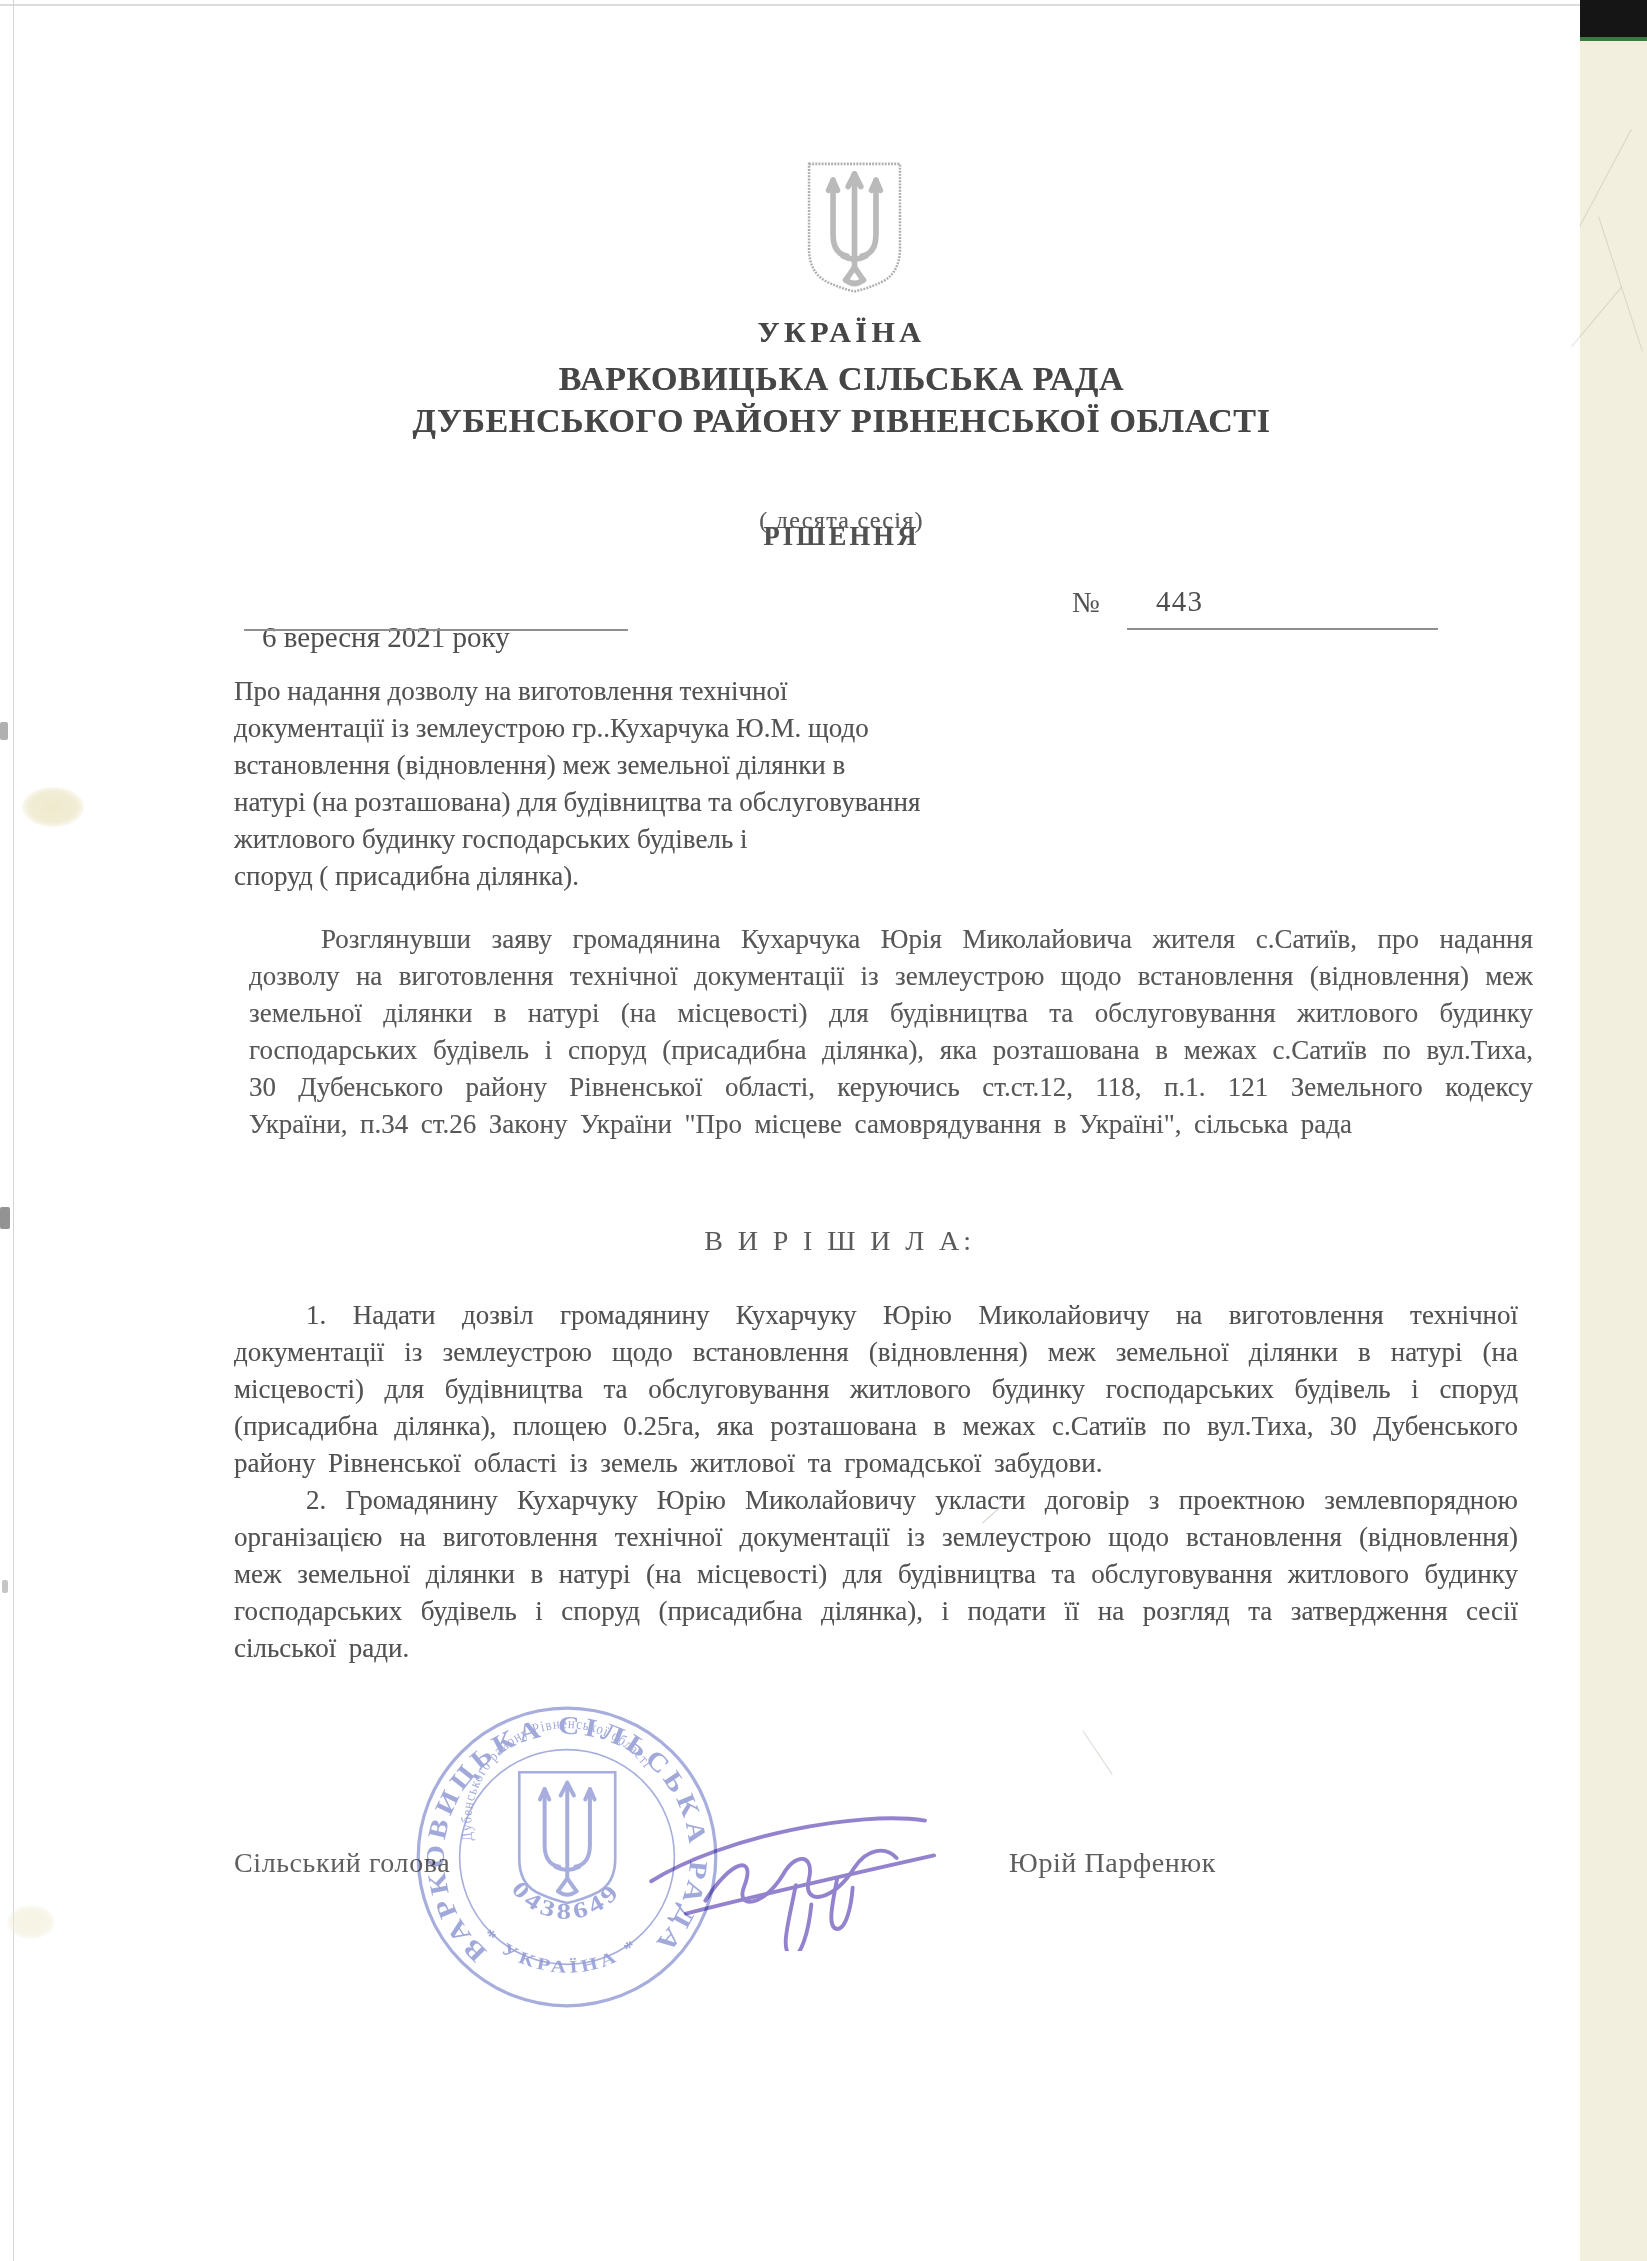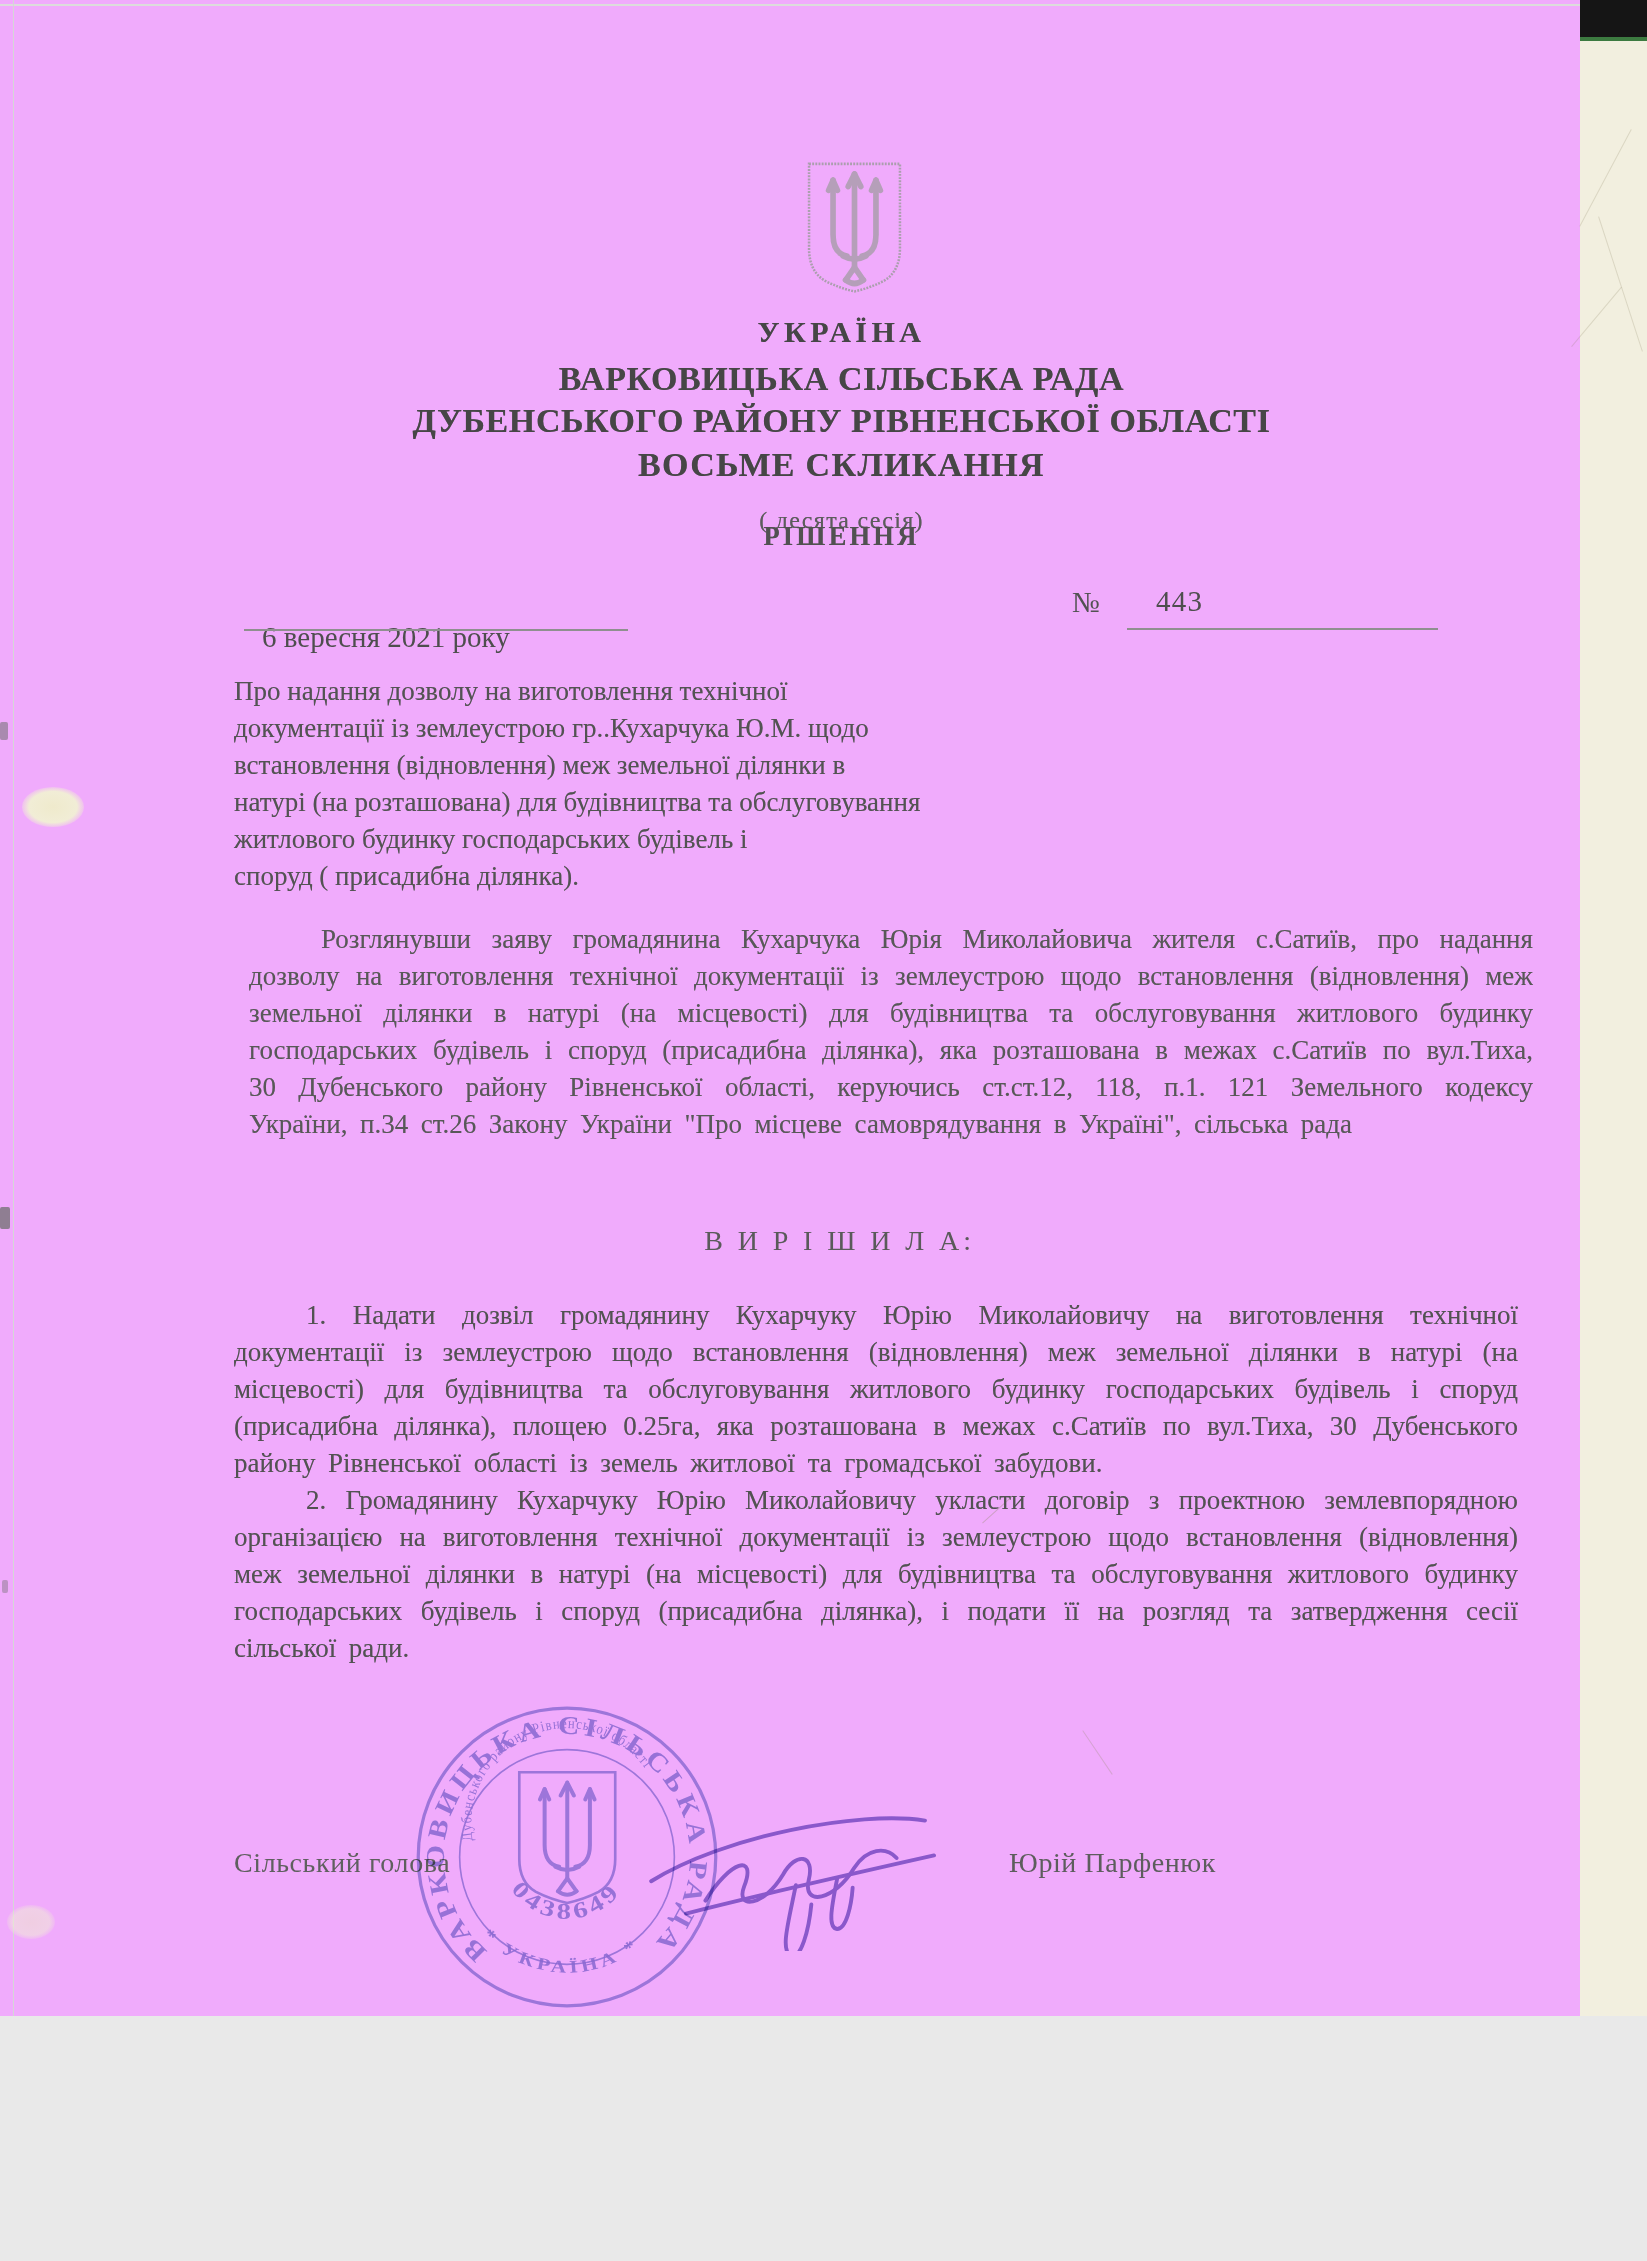--- a/index.html
+++ b/index.html
@@ -1,19 +1,19 @@
 <!DOCTYPE html>
 <html lang="uk" style="font-size:10.3px"><head>
 <meta charset="utf-8">
 <title>Рішення № 443</title>
 <style>
   html,body{margin:0;padding:0;background:#e9e9e9;}
   #page{
-    position:relative;width:1647px;height:2016px;overflow:hidden;
-    background:#f0abfc;
+    position:relative;width:1647px;height:2261px;overflow:hidden;
+    background:#ffffff;
     font-family:"Liberation Serif","DejaVu Serif",serif;
     color:#4a4a4a;
   }
   
   .top-edge{position:absolute;left:0;top:3.9px;width:1580px;height:1.9px;background:#dcdcdc;}
   .left-edge{position:absolute;left:13px;top:0;width:1.3px;height:2261px;background:#d6d6d6;}
   .side-strip{position:absolute;left:1580px;top:0;width:67px;height:2261px;background:#f2efdf;}
   .side-strip-black{position:absolute;left:0;top:0;width:67px;height:37px;background:#151515;}
   .side-strip-green{position:absolute;left:0;top:37px;width:67px;height:3.9px;background:#3c7a40;}
   .scratch{position:absolute;background:#8a7f5f;opacity:.22;width:1.3px;border-radius:1.3px;}
@@ -100,21 +100,20 @@
         <path d="M 62,152 Q 80,162 98,152"></path>
         <path d="M 80,170 L 66,190 M 80,170 L 94,190"></path>
         <path d="M 66,190 Q 80,201 94,190"></path>
       </g>
     </g>
   </svg>
 
   <div class="hline country">УКРАЇНА</div>
   <div class="hline council">ВАРКОВИЦЬКА СІЛЬСЬКА РАДА</div>
   <div class="hline district">ДУБЕНСЬКОГО РАЙОНУ РІВНЕНСЬКОЇ ОБЛАСТІ</div>
-  <div class="hline convocation">ВОСЬМЕ СКЛИКАННЯ</div>
   <div class="hline session">( десята   сесія)</div>
   <div class="hline doctype">РІШЕННЯ</div>
 
   <div class="date-text">6 вересня  2021 року</div>
   <div class="date-underline"></div>
   <div class="num-label">№</div>
   <div class="num-value">443</div>
   <div class="num-underline"></div>
 
   <div class="subject">

